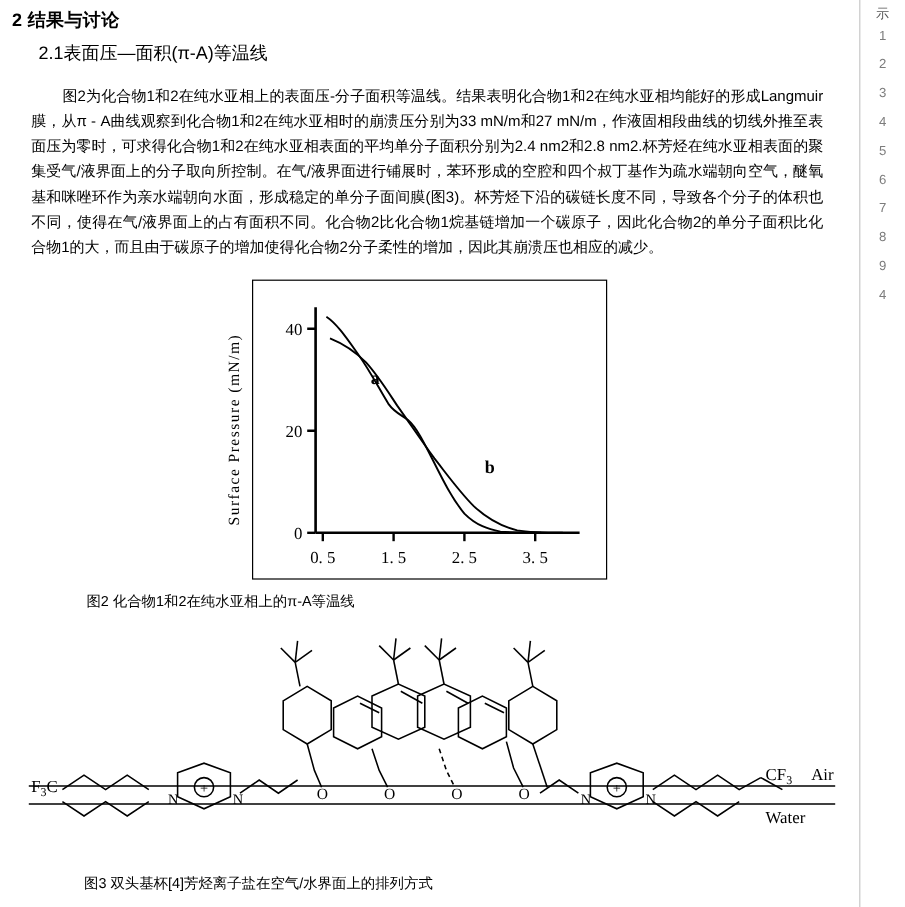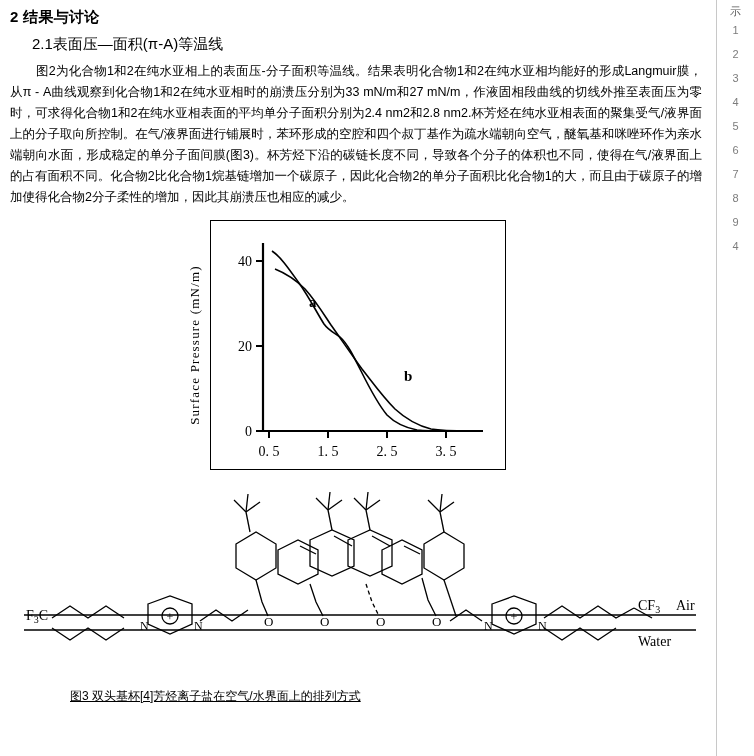--- a/index.html
+++ b/index.html
@@ -35,21 +35,21 @@
     margin: 2px 0 8px 0;
     letter-spacing: 0.3px;
   }
   .subsection-title {
     font-size: 15px;
     margin: 0 0 7px 22px;
   }
   p.body-text {
     font-size: 12.5px;
     line-height: 21px;
-    margin: 0;
+    margin: 16px;
     text-align: justify;
     text-indent: 26px;
     padding-right: 4px;
   }
   .figure-block {
     margin-top: 12px;
     text-align: center;
   }
   .chart-wrap {
     position: relative;
@@ -157,20 +157,21 @@
                    C136,122 142,134 150,150 C158,166 166,182 176,194 C186,204 196,207 206,209
                    C216,210 228,210 240,210" fill="none" stroke="#000" stroke-width="1.6"></path>
 
           <path d="M64,48 C74,52 84,58 94,68 C104,79 112,92 120,104 C130,118 140,133 151,148
                    C162,162 172,176 184,188 C196,199 208,205 220,208 C232,210 246,210 258,210" fill="none" stroke="#000" stroke-width="1.6"></path>
 
           <text x="98" y="86" font-family="Liberation Serif, serif" font-size="15" font-weight="bold">a</text>
           <text x="193" y="160" font-family="Liberation Serif, serif" font-size="15" font-weight="bold">b</text>
         </svg>
       </div>
+      <div class="fig-caption left-ind">图2 化合物1和2在纯水亚相上的π-A等温线</div>
     </div>
 
     <div class="figure-block" style="margin-top:8px;">
       <div class="scheme-wrap">
         <svg width="700" height="200" viewBox="0 0 700 200">
           <g stroke="#000" fill="none" stroke-width="1.3">
 
             <line x1="14" y1="137" x2="686" y2="137"></line>
             <line x1="14" y1="152" x2="686" y2="152"></line>
 
@@ -244,21 +245,21 @@
             <polyline points="534,150 552,162 570,150 588,162 606,150"></polyline>
             <polyline points="624,130 642,140"></polyline>
           </g>
 
           <text x="16" y="142" font-family="Liberation Serif, serif" font-size="14" fill="#000">F<tspan font-size="10" dy="3">3</tspan><tspan dy="-3">C</tspan></text>
           <text x="628" y="132" font-family="Liberation Serif, serif" font-size="14" fill="#000">CF<tspan font-size="10" dy="3">3</tspan></text>
           <text x="666" y="132" font-family="Liberation Serif, serif" font-size="14" fill="#000">Air</text>
           <text x="628" y="168" font-family="Liberation Serif, serif" font-size="14" fill="#000">Water</text>
         </svg>
       </div>
-      <div class="fig-caption left-ind" style="padding-left:60px;text-decoration:underline;">图3 双头基杯[4]芳烃离子盐在空气/水界面上的排列方式</div>
+      <div class="fig-caption left-ind" style="padding-left:60px;">图3 双头基杯[4]芳烃离子盐在空气/水界面上的排列方式</div>
     </div>
 
   </div>
 
   <div class="gutter">
     <div class="gutter-head">示</div>
     <div class="gutter-num">1</div>
     <div class="gutter-num">2</div>
     <div class="gutter-num">3</div>
     <div class="gutter-num">4</div>

